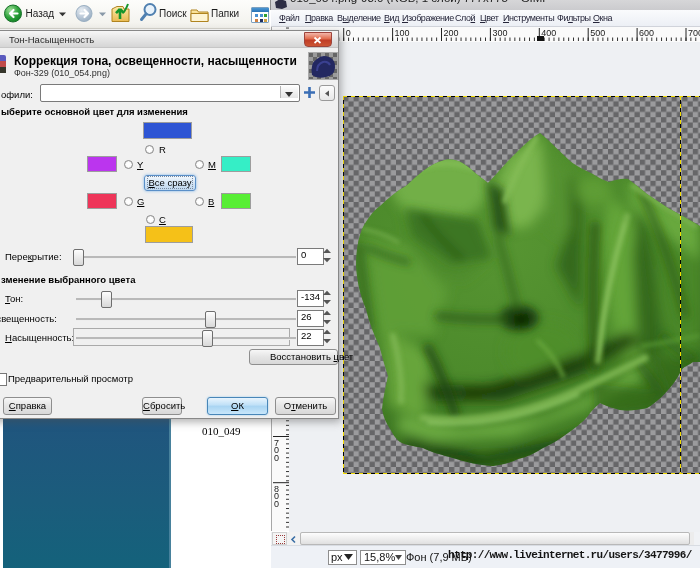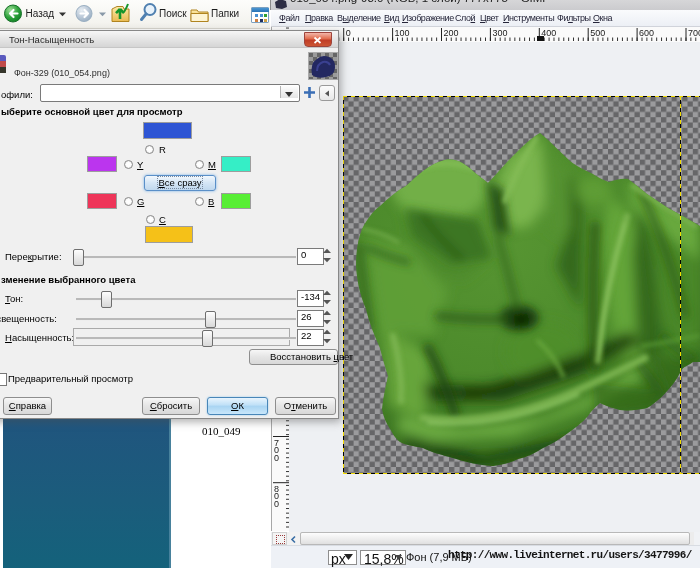--- a/index.html
+++ b/index.html
@@ -13,21 +13,21 @@
     border-left:1px solid #8b8b8b;overflow:hidden;}
   #gmenu{left:271px;top:10px;width:429px;height:16px;
     background:linear-gradient(#fafbfd,#eceff5);border-bottom:1px solid #d0d3da;}
   .mi{position:absolute;top:2.5px;font-size:9px;letter-spacing:-0.45px;color:#26263a;}
   #hruler{left:289px;top:27px;width:411px;height:15px;background:#fafafa;overflow:hidden;}
   #vruler{left:271px;top:27px;width:18px;height:504px;background:#fafafa;overflow:hidden;border-left:1px solid #a8a8a8;box-sizing:border-box;}
   #canvaspad{left:289px;top:42px;width:411px;height:490px;background:#eef0f3;}
   
   #hscroll{left:271px;top:532px;width:429px;height:13px;background:#f0f2f5;}
   #gstatus{left:271px;top:545px;width:429px;height:23px;background:#eef1f6;border-top:1px solid #d8dce2;box-sizing:border-box;}
-  .sbox{position:absolute;background:#fff;border:1px solid #8e8e8e;font-size:14px;color:#111;}
+  .sbox{position:absolute;background:#fff;border:1px solid #8e8e8e;font-size:11px;color:#111;}
   
   #teal{left:3px;top:419px;width:168px;height:149px;
     background:linear-gradient(180deg,#20557e 0%,#1b5c7c 55%,#14627b 100%);border-right:2px solid #47819c;box-sizing:border-box;}
   #filelist{left:171px;top:417px;width:99px;height:151px;background:#fff;}
   
   #dlg{left:-12px;top:30px;width:349px;height:387px;background:#f0f0f0;
     border:1px solid #888;box-shadow:2px 3px 8px rgba(80,80,80,.45);}
   #dlgtitle{left:0;top:0;width:349px;height:16px;
     background:linear-gradient(#f6f6f6,#e2e2e2 60%,#d5d5d5);border-bottom:1px solid #c6c6c6;}
   .dlabel{position:absolute;font-size:9.5px;color:#000;white-space:nowrap;}
@@ -533,20 +533,21 @@
           <path d="M 9.5 3.5 L 15.5 9 M 15.5 3.5 L 9.5 9" stroke="#fff" stroke-width="1.7"></path>
         </svg>
     </div>
   </div>
 
   <svg class="abs" style="left:3px;top:22px" width="14" height="22" viewBox="0 0 14 22">
     <rect x="0" y="2" width="14" height="18" rx="2" fill="#5a5abe"></rect>
     <rect x="0" y="8" width="14" height="6" fill="#c04a4a"></rect>
     <rect x="0" y="14" width="14" height="6" fill="#35352a"></rect>
   </svg>
+  <div class="dlabel bold" style="left:25px;top:23px;font-size:12px;">Коррекция тона, освещенности, насыщенности</div>
   <div class="dlabel" style="left:25px;top:37px;font-size:9px;color:#2f2f2f;">Фон-329 (010_054.png)</div>
   <div class="abs" style="left:319px;top:21px;width:28px;height:26px;border:1px solid #aaa;background:
      repeating-conic-gradient(#9b9b9b 0% 25%, #666 0% 50%) 0 0/8px 8px;overflow:hidden;">
      <svg width="28" height="26">
         <path d="M 3 22 Q 1 10 8 6 Q 13 1 20 4 Q 27 7 26 15 Q 25 23 17 24 Q 8 26 3 22 Z" fill="#232861"></path>
      <path d="M 8 18 Q 8 11 14 9 Q 19 8 21 12" stroke="#3a4090" stroke-width="2" fill="none"></path>
       </svg>
   </div>
 
   <div class="dlabel" style="left:12px;top:58px;">офили:</div>
@@ -559,31 +560,31 @@
   </div>
   <svg class="abs" style="left:314px;top:55px" width="13" height="13">
       <path d="M 6.5 1 L 6.5 12 M 1 6.5 L 12 6.5" stroke="#3a6eb5" stroke-width="2.6"></path>
     </svg>
   <div class="abs" style="left:330px;top:54px;width:14px;height:14px;border:1px solid #9a9a9a;border-radius:3px;background:linear-gradient(#fcfcfc,#e8e8e8);">
     <svg width="13" height="13">
         <path d="M 9 3.5 L 5 6.5 L 9 9.5 Z" fill="#555"></path>
       </svg>
   </div>
 
-  <div class="dlabel bold" style="left:12px;top:75px;font-size:9.5px;">ыберите основной цвет для просмотр</div>
+  <div class="dlabel bold" style="left:12px;top:75px;font-size:9.5px;">ыберите основной цвет для изменения</div>
   <div class="swatch" style="left:154px;top:91px;width:47px;height:15px;background:#2e55d4;"></div>
   <div class="radio" style="left:156px;top:114px;"></div>
     <div class="dlabel" style="left:170px;top:113px;">R</div>
   <div class="swatch" style="left:98px;top:125px;width:28px;height:14px;background:#bb35ee;"></div>
   <div class="radio" style="left:135px;top:129px;"></div>
     <div class="dlabel" style="left:148px;top:128px;"><u>Y</u></div>
   <div class="radio" style="left:206px;top:129px;"></div>
     <div class="dlabel" style="left:219px;top:128px;"><u>M</u></div>
   <div class="swatch" style="left:232px;top:125px;width:28px;height:14px;background:#35eec6;"></div>
-  <div class="btn" style="left:155px;top:144px;width:72px;height:16px;border:1px solid #5a8fc8;
+  <div class="btn" style="left:155px;top:144px;width:52px;height:16px;border:1px solid #5a8fc8;
        box-shadow:0 0 3px #7ab2e8;background:linear-gradient(#f2f8fd,#d4e5f5 50%,#c0d8ee);font-size:9.5px;">
     <span style="position:relative;top:1px;outline:1px dotted #7a8aa0;"><u>В</u>се сразу</span></div>
   <div class="swatch" style="left:98px;top:162px;width:28px;height:14px;background:#ee3559;"></div>
   <div class="radio" style="left:135px;top:166px;"></div>
     <div class="dlabel" style="left:148px;top:165px;"><u>G</u></div>
   <div class="radio" style="left:206px;top:166px;"></div>
     <div class="dlabel" style="left:219px;top:165px;"><u>B</u></div>
   <div class="swatch" style="left:232px;top:162px;width:28px;height:14px;background:#58ee35;"></div>
   <div class="radio" style="left:157px;top:184px;"></div>
     <div class="dlabel" style="left:170px;top:183px;"><u>C</u></div>
@@ -632,18 +633,18 @@
         <path d="M 2 11 l 8 0 l -4 4.2 z" fill="#555"></path>
       </svg>
   </div>
   <div class="btn" style="left:260px;top:318px;width:89px;height:16px;">
     <span style="position:relative;top:1px;margin-left:20px;">Восстановить <u>ц</u>вет</span></div>
 
   <div class="abs" style="left:5px;top:342px;width:11px;height:11px;background:#fff;border:1px solid #777;"></div>
   <div class="dlabel" style="left:19px;top:342px;">Пре<u>д</u>варительный просмотр</div>
 
   <div class="btn" style="left:14px;top:366px;width:49px;height:18px;"><span style="position:relative;top:2px;"><u>С</u>правка</span></div>
-  <div class="btn" style="left:153px;top:366px;width:58px;height:18px;"><span style="position:relative;top:2px;"><u>С</u>бросить</span></div>
+  <div class="btn" style="left:153px;top:366px;width:40px;height:18px;"><span style="position:relative;top:2px;"><u>С</u>бросить</span></div>
   <div class="btn" style="left:218px;top:366px;width:61px;height:18px;border:1px solid #4886b8;
        background:linear-gradient(#e8f4fd,#bfe0f7 45%,#a8d4f2 50%,#c8e6fa);box-shadow:0 0 2px #8ec4ea;">
        <span style="position:relative;top:2px;"><u>О</u>К</span></div>
   <div class="btn" style="left:286px;top:366px;width:61px;height:18px;"><span style="position:relative;top:2px;">О<u>т</u>менить</span></div>
 </div>
 
 </body></html>

